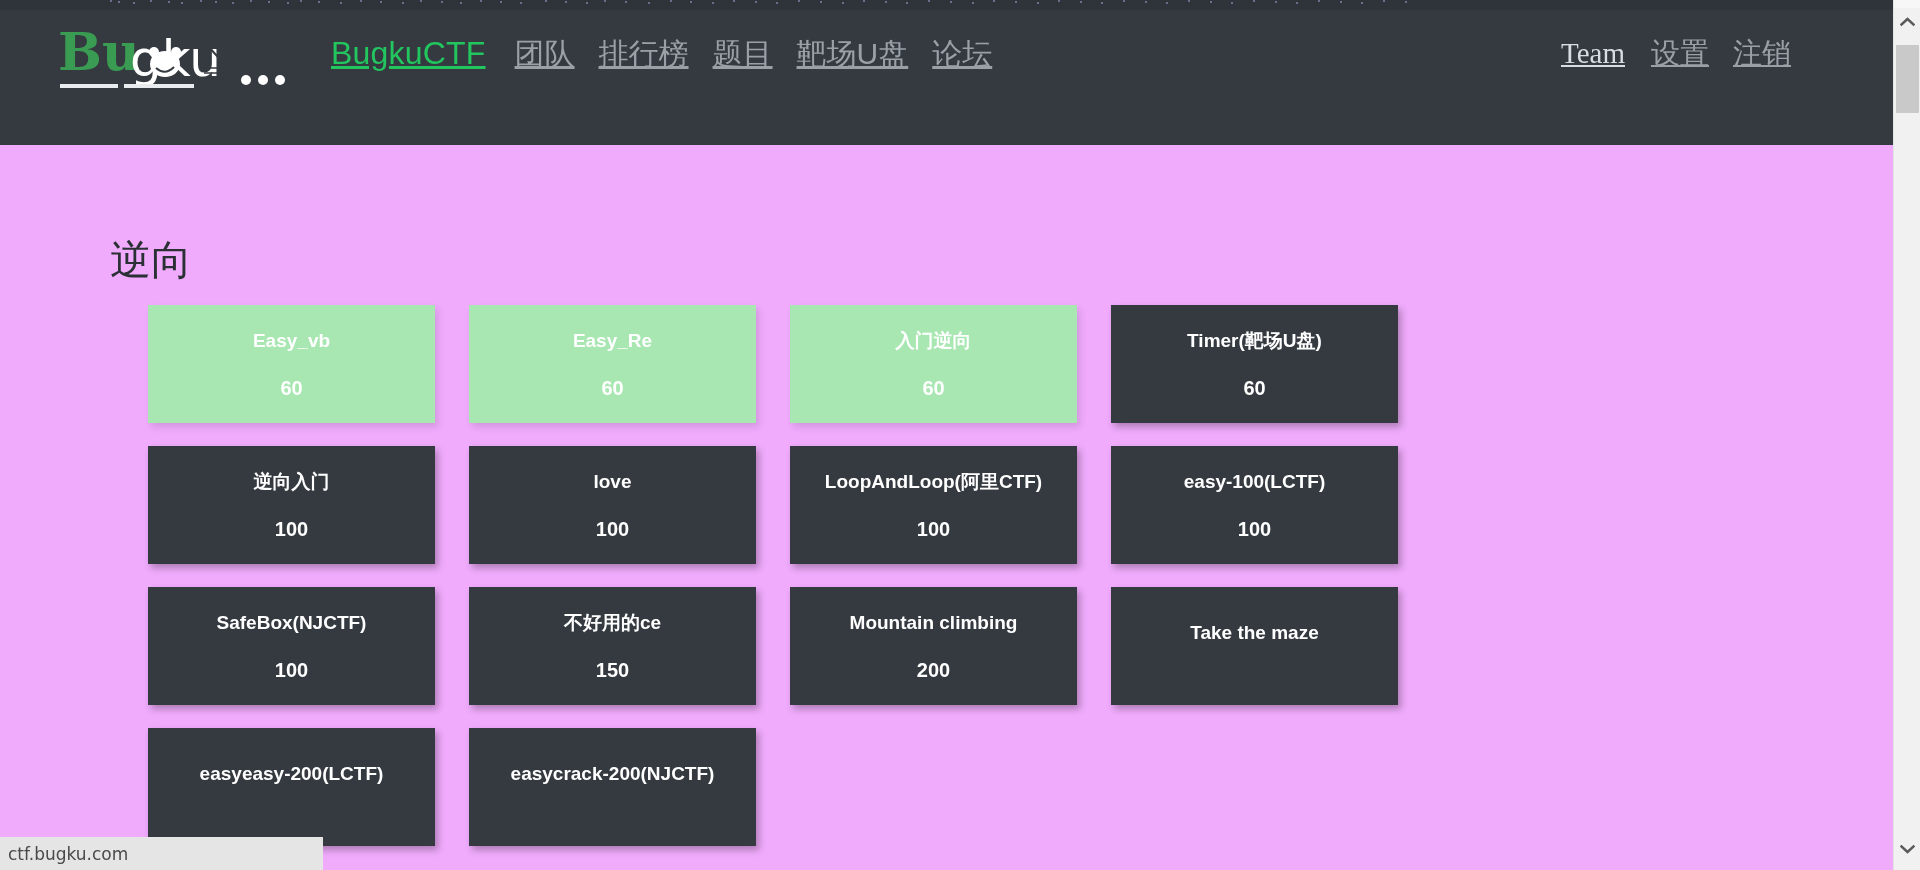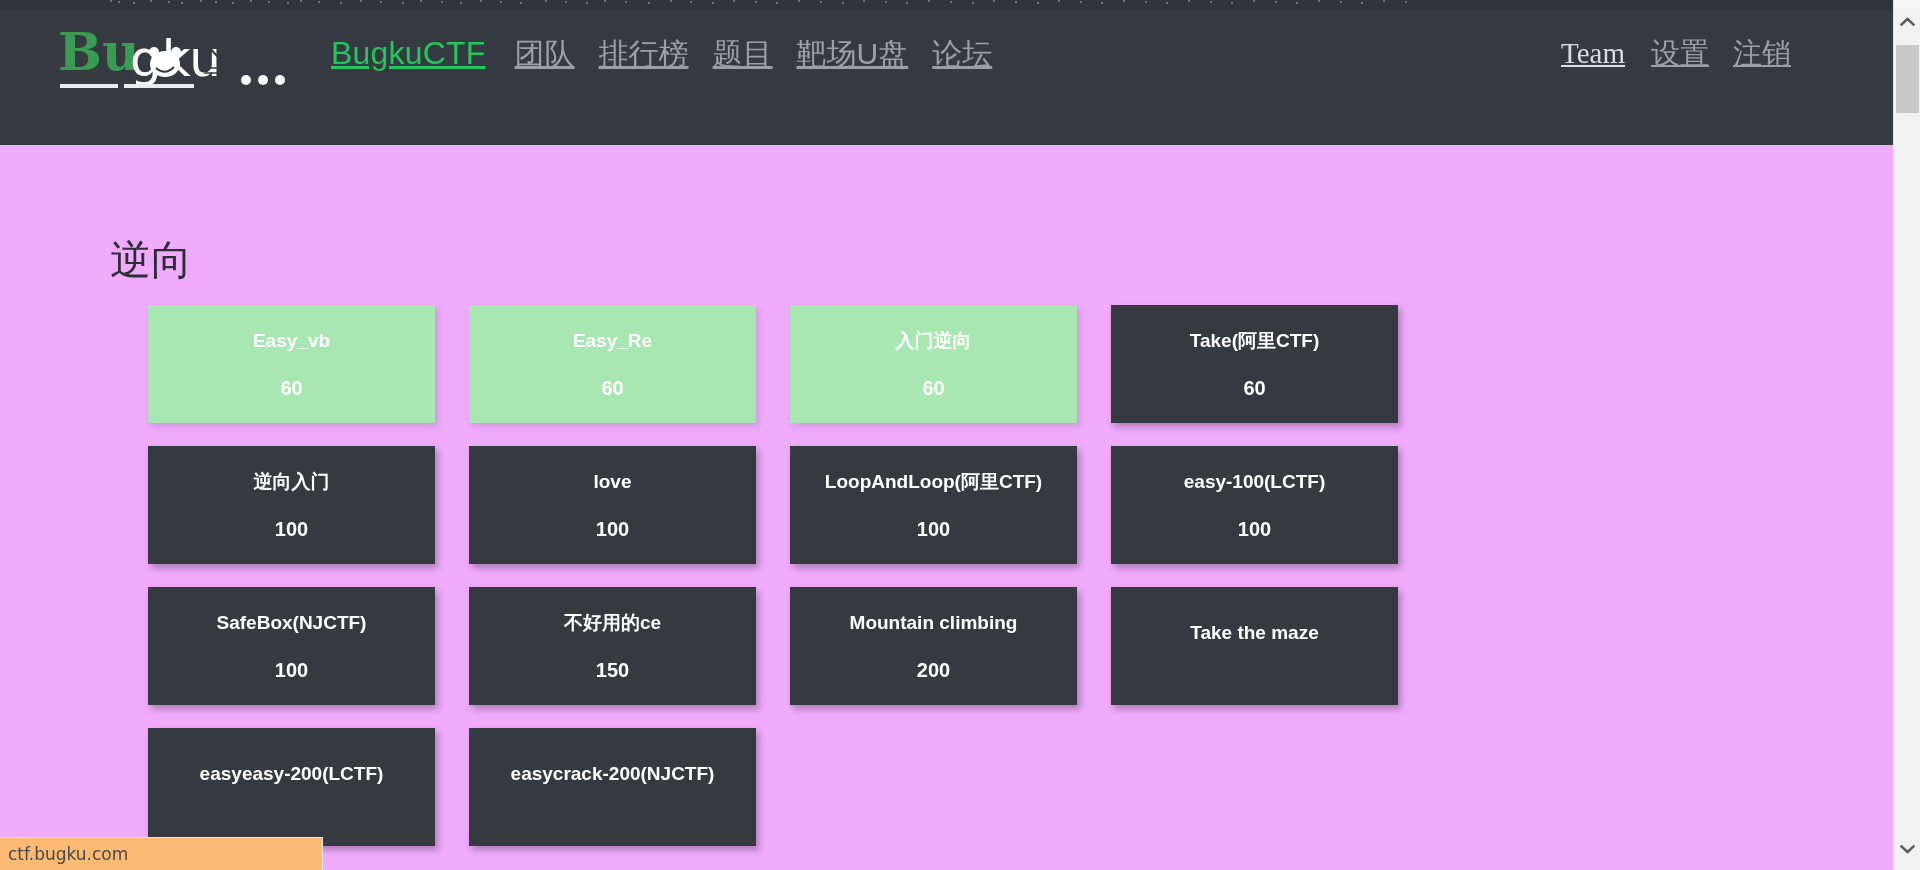--- a/index.html
+++ b/index.html
@@ -197,21 +197,21 @@
     background: #f7f7f7;
   }
 
   
   .status-bar {
     position: absolute;
     left: 0;
     bottom: 0;
     height: 33px;
     min-width: 323px;
-    background: #fdba74;
+    background: #e5e5e5;
     border-top: 1px solid #e6e6e6;
     border-right: 1px solid #e6e6e6;
     display: flex;
     align-items: center;
     padding-left: 8px;
     font-size: 17px;
     color: #4a4a4a;
     font-family: "DejaVu Sans", sans-serif;
     z-index: 20;
   }
@@ -343,21 +343,21 @@
         </div>
         <div class="card solved">
           <div class="c-title">Easy_Re</div>
           <div class="c-score">60</div>
         </div>
         <div class="card solved">
           <div class="c-title">入门逆向</div>
           <div class="c-score">60</div>
         </div>
         <div class="card">
-          <div class="c-title">Take(阿里CTF)</div>
+          <div class="c-title">Timer(靶场U盘)</div>
           <div class="c-score">60</div>
         </div>
         <div class="card">
           <div class="c-title">逆向入门</div>
           <div class="c-score">100</div>
         </div>
         <div class="card">
           <div class="c-title">love</div>
           <div class="c-score">100</div>
         </div>

